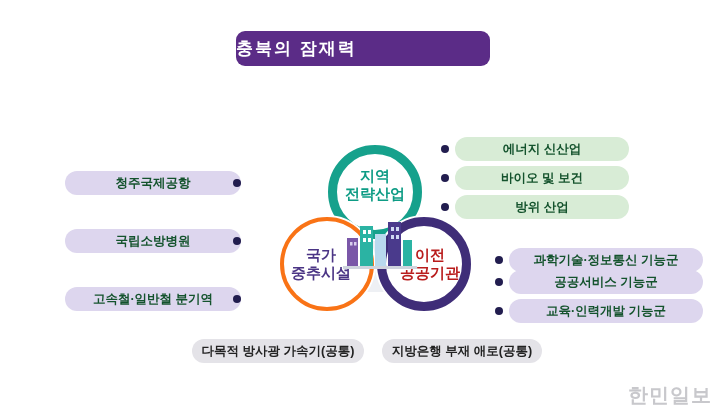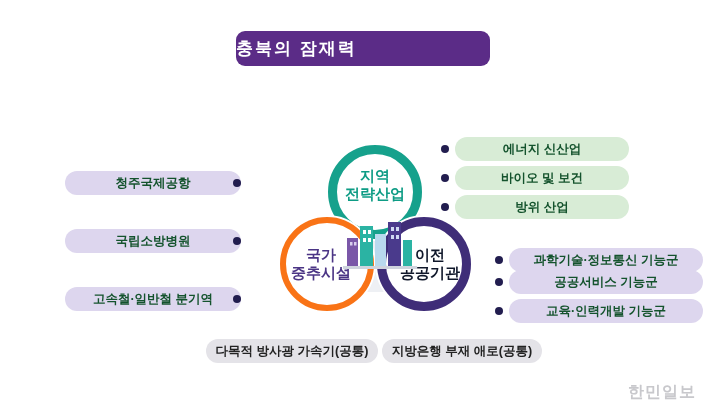--- a/index.html
+++ b/index.html
@@ -42,43 +42,43 @@
   .green-row { left:441px; width:188px; }
   .green-row .dot  { left:0; }
   .green-row .pill { left:14px; width:174px; }
 
   
   .purple-row { left:495px; width:208px; }
   .purple-row .dot  { left:0; }
   .purple-row .pill { left:14px; width:194px; }
 
   
-  .bottom-pill-1 { left:206px; top:339px; width:172px; }
+  .bottom-pill-1 { left:192px; top:339px; width:172px; }
   .bottom-pill-2 { left:382px; top:339px; width:160px; }
 
   
   .venn { position:absolute; left:280px; top:140px; width:200px; height:190px; }
   .venn-bg { position:absolute; left:0; top:0; width:200px; height:190px; z-index:0; }
   .circle {
     position:absolute; width:94px; height:94px; border-radius:50%;
     background:#ffffff; box-shadow:0 0 0 2px #ffffff;
     display:flex; flex-direction:column; align-items:center; justify-content:center;
     text-align:center; font-weight:bold; font-size:15px; line-height:1.18;
   }
   .circle-top   { left:48px; top:5px;  border:9px solid #16a18c; color:#0e9c85; z-index:1; }
-  .circle-left  { left:0px;  top:77px; border:6px solid #f97316; color:#4b3585; z-index:2; }
-  .circle-right { left:97px; top:77px; border:9px solid #3f2d78; color:#0f172a; z-index:2; }
+  .circle-left  { left:0px;  top:77px; border:4px solid #f97316; color:#4b3585; z-index:2; }
+  .circle-right { left:97px; top:77px; border:9px solid #3f2d78; color:#b91c1c; z-index:2; }
   .circle-top .lines { margin-top:-14px; }
   .circle-left .lines, .circle-right .lines { margin-top:0; }
   .city { position:absolute; left:63px; top:74px; width:74px; height:58px; z-index:5; }
 
   
   .watermark {
     position:absolute; left:628px; top:382px;
-    font-size:16px; font-weight:bold; color:#c8c8cc; letter-spacing:1px;
+    font-size:20px; font-weight:bold; color:#c8c8cc; letter-spacing:1px;
   }
 </style>
 </head>
 <body>
 
 <div class="stage">
 
   <div class="title-banner">
     <span>충북의 잠재력</span>
   </div>

